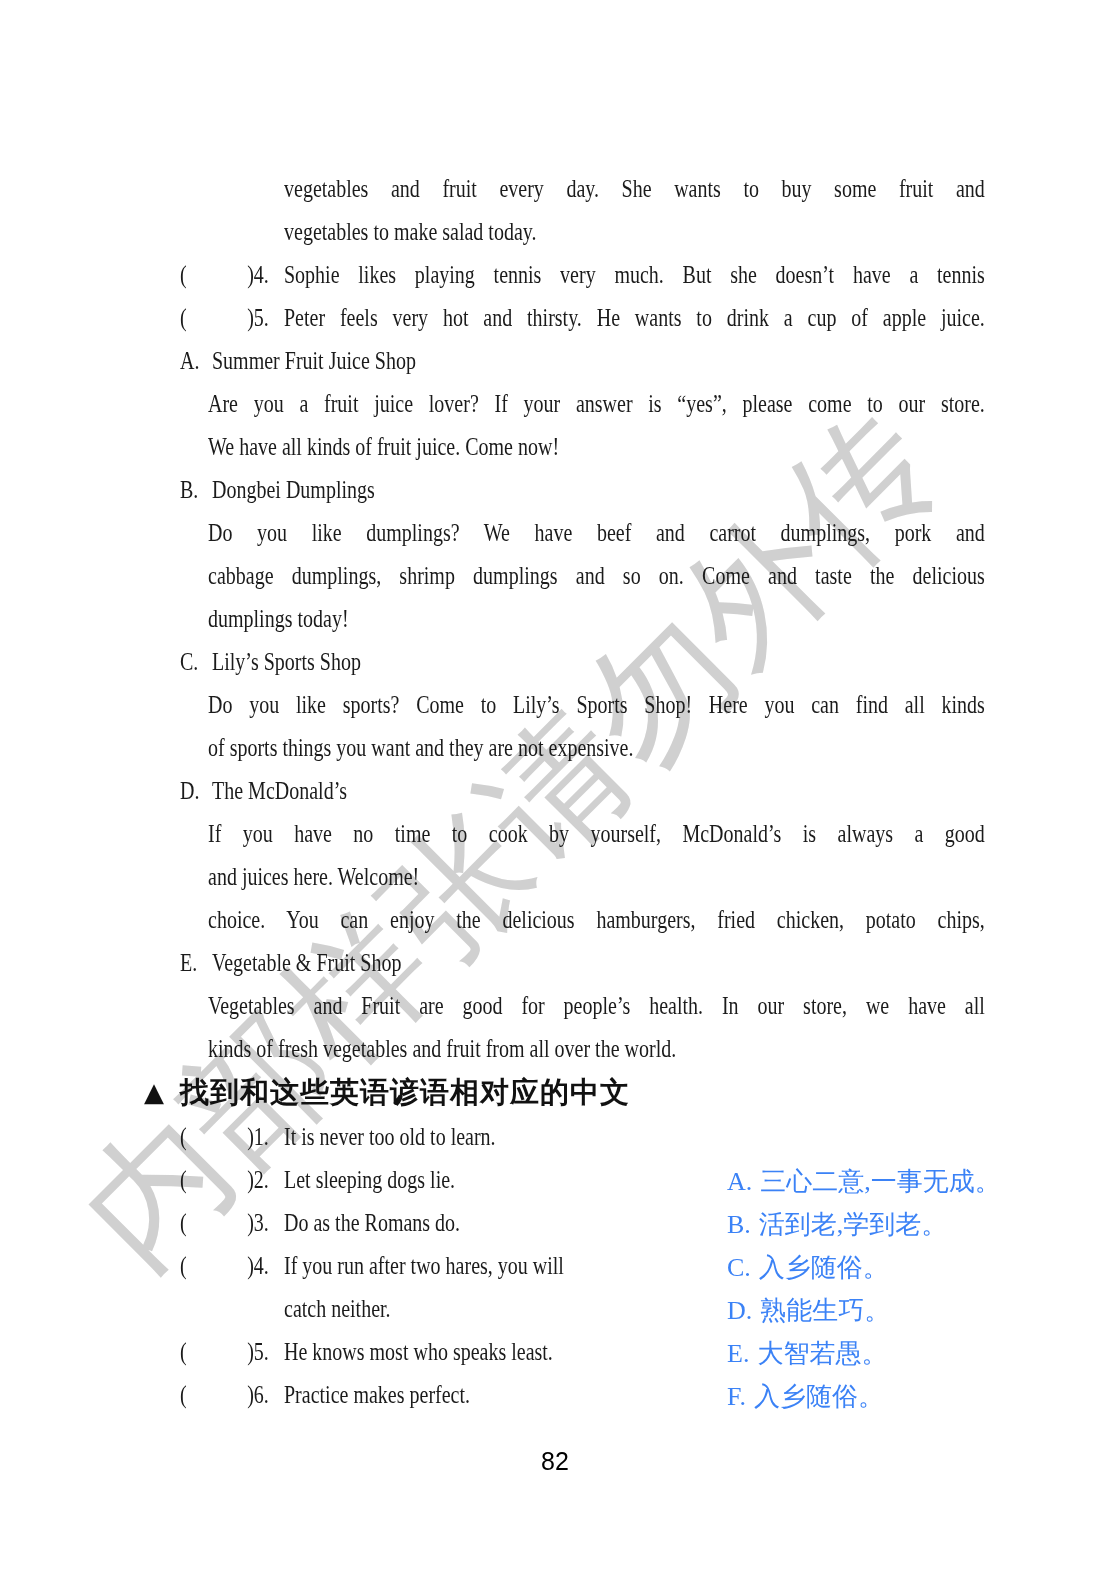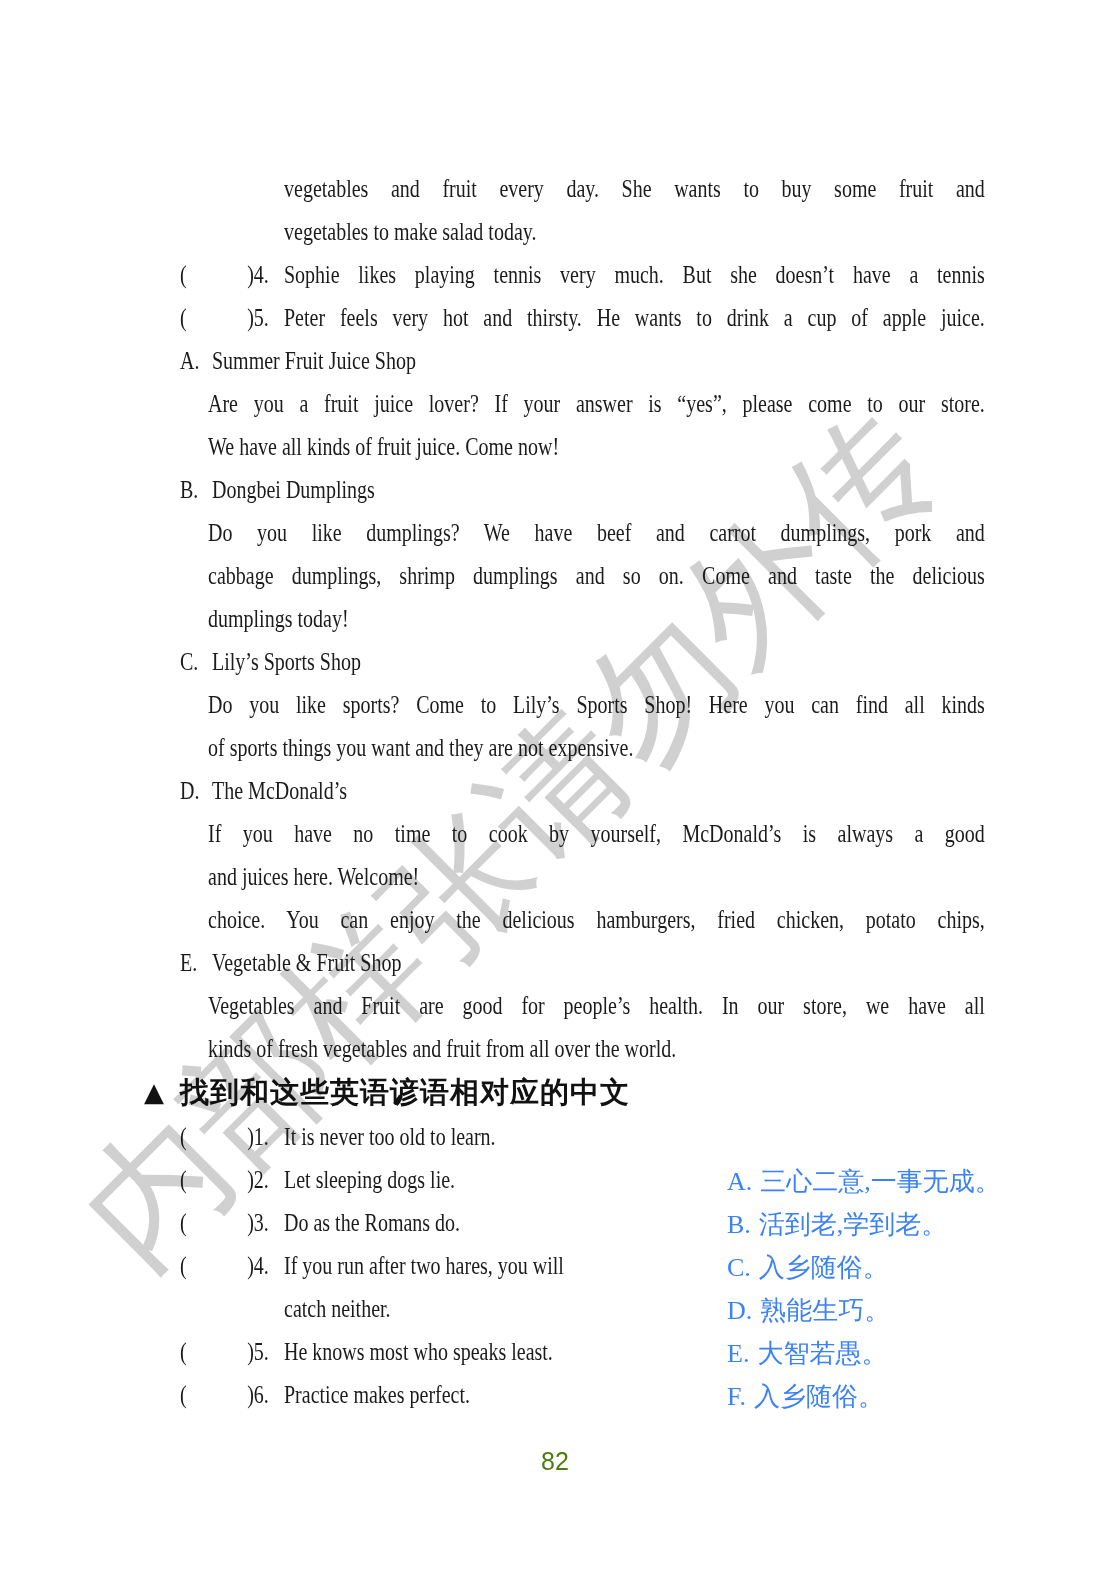--- a/index.html
+++ b/index.html
@@ -89,21 +89,21 @@
   }
   .opt .ol { font-family: "Liberation Serif", serif; margin-right: 8px; }
   
   #pageno {
     position: absolute;
     left: 0; right: 0;
     top: 1447px;
     text-align: center;
     font-family: "Liberation Sans", sans-serif;
     font-size: 25px;
-    color: #4d7c0f;
+    color: #000000;
     z-index: 1;
   }
 </style>
 </head>
 <body>
 
 <div id="page">
   <div id="watermark">内部样张请勿外传</div>
   <div id="content">
       <div class="ln">

